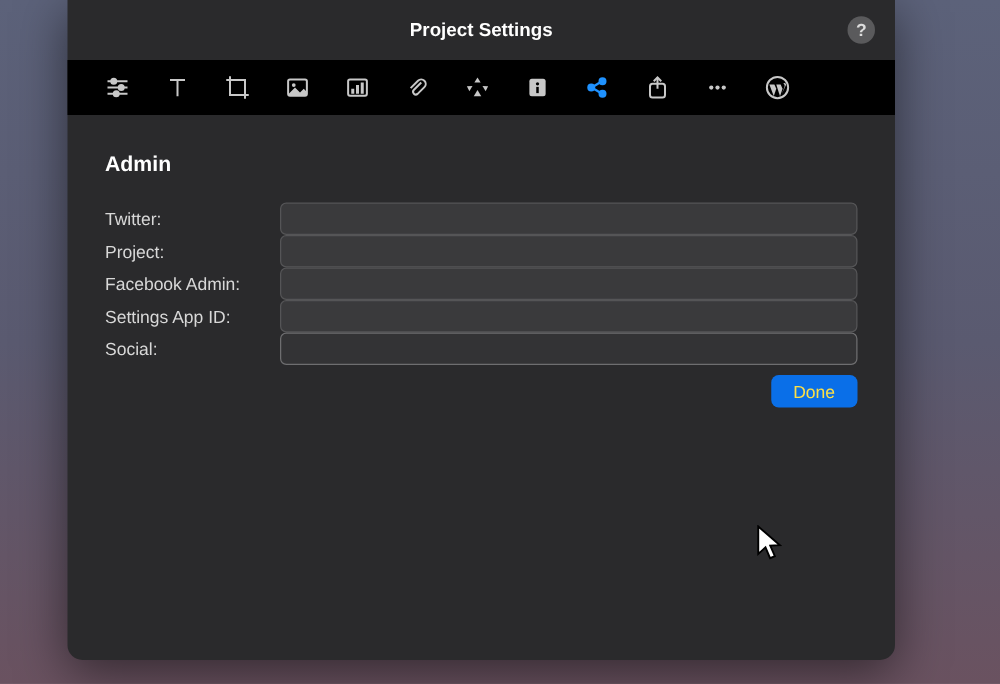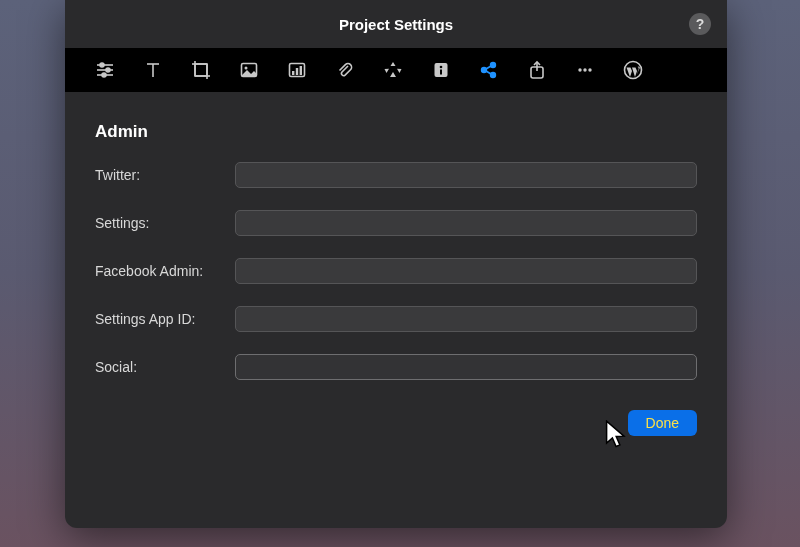--- a/index.html
+++ b/index.html
@@ -3,21 +3,21 @@
 <meta charset="utf-8">
 <style>
   * { box-sizing: border-box; margin: 0; padding: 0; }
   html, body {
     width: 800px; height: 547px; overflow: hidden;
     font-family: -apple-system, BlinkMacSystemFont, "Segoe UI", Helvetica, Arial, sans-serif;
     background: linear-gradient(180deg, #5c627a 0%, #5a5a70 50%, #6a5260 100%);
   }
   .panel {
     position: absolute;
-    left: 65px; top: 0;
+    left: 54px; top: 0;
     width: 662px; height: 528px;
     background: #2a2a2c;
     border-radius: 0 0 12px 12px;
     box-shadow: 0 10px 40px rgba(0,0,0,0.5);
     color: #e8e8e8;
     display: flex; flex-direction: column;
   }
   .titlebar {
     height: 48px;
     display: flex; align-items: center; justify-content: center;
@@ -52,21 +52,20 @@
   .body {
     flex: 1; padding: 30px 30px 18px 30px;
     display: flex; flex-direction: column;
   }
   .section-title {
     font-size: 17px; font-weight: 600; color: #ffffff;
     margin-bottom: 20px;
   }
   .form-row {
     display: flex; align-items: center;
-    margin-bottom: 22px;
   }
   .form-label {
     width: 140px;
     font-size: 14px; color: #d8d8d8;
     text-align: left;
   }
   .form-input {
     flex: 1;
     height: 26px;
     background: #3a3a3c;
@@ -245,21 +244,21 @@
 
   <div class="body">
     <div class="section-title">Admin</div>
 
     <div class="form-row">
       <div class="form-label">Twitter:</div>
       <input class="form-input" type="text" value="" style="">
     </div>
 
     <div class="form-row">
-      <div class="form-label">Settings:</div>
+      <div class="form-label">Project:</div>
       <input class="form-input" type="text" value="" style="">
     </div>
 
     <div class="form-row">
       <div class="form-label">Facebook Admin:</div>
       <input class="form-input" type="text" value="" style="">
     </div>
 
     <div class="form-row">
       <div class="form-label">Settings App ID:</div>

